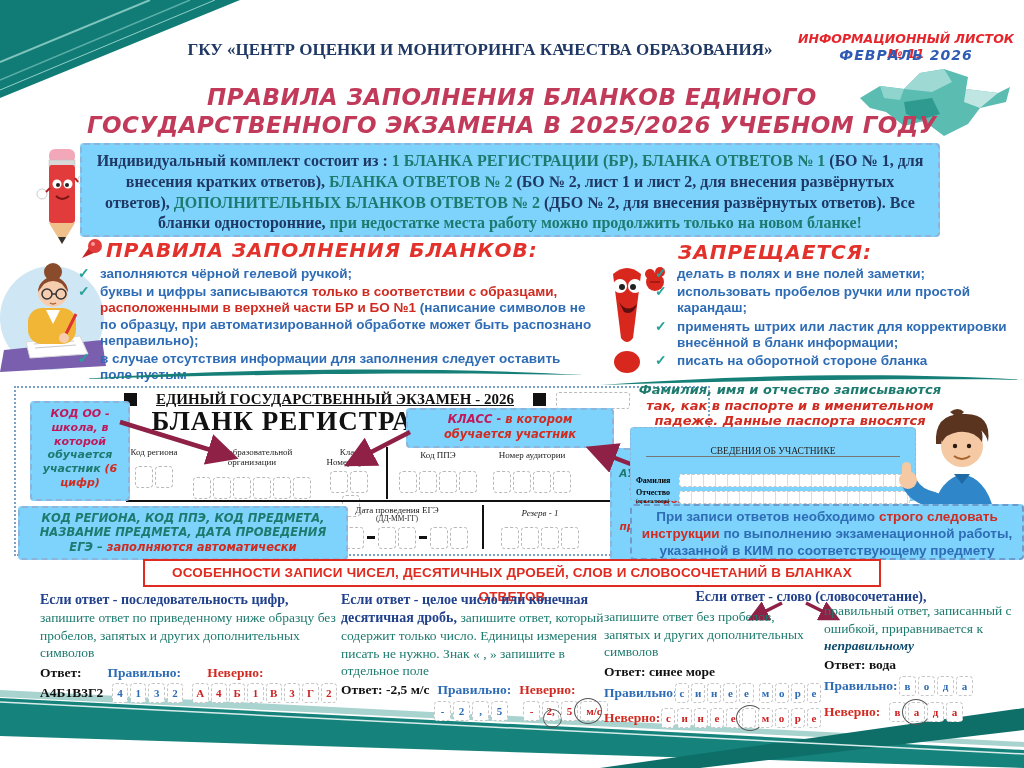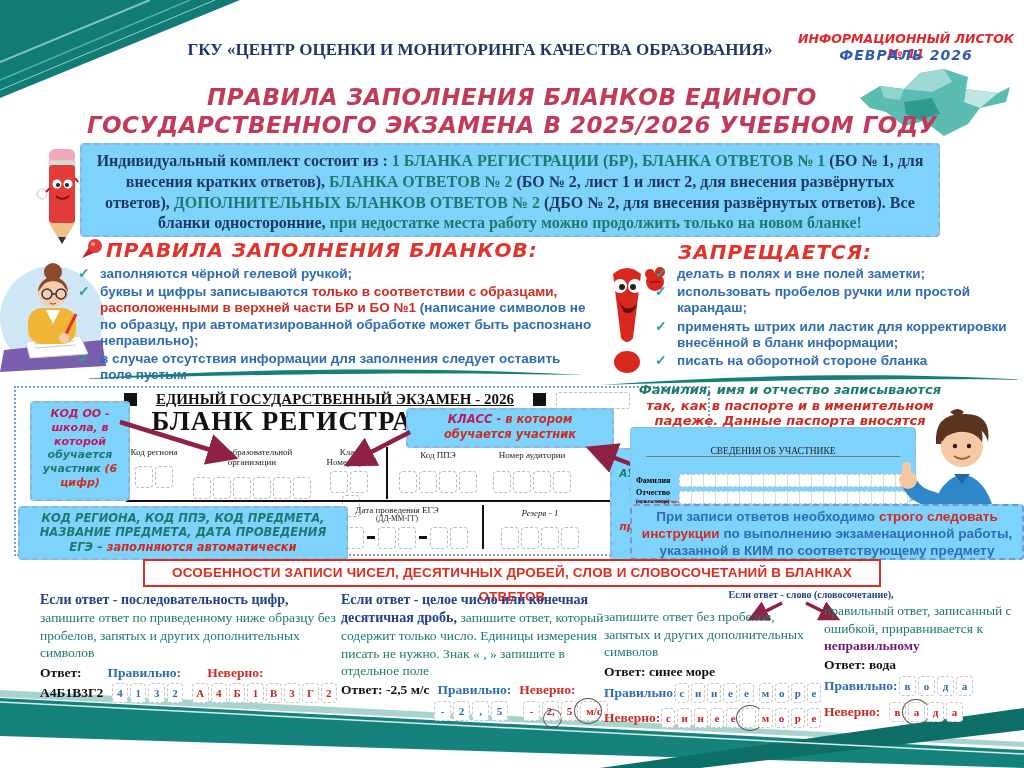--- a/index.html
+++ b/index.html
@@ -354,21 +354,21 @@
       <span class="acell blue">2</span>
       <span class="acell blue">,</span>
       <span class="acell blue">5</span>
       <span class="acell red" style="margin-left:14px;">-</span>
       <span class="acell red circled-low">2,</span>
       <span class="acell red">5</span>
       <span class="acell red wide circled">м/с</span>
     </div>
   </div>
 
-  <div class="abs serif center" style="left:608px;top:589px;width:406px;font-weight:bold;font-size:10px;color:#21418c;z-index:2;">Если ответ - слово (словосочетание),</div>
+  <div class="abs serif center" style="left:608px;top:589px;width:406px;font-weight:bold;font-size:14px;color:#21418c;z-index:2;">Если ответ - слово (словосочетание),</div>
   <svg class="abs" style="left:740px;top:601px;z-index:2;" width="110" height="22">
     <defs>
       <marker id="arr2" markerWidth="6" markerHeight="6" refX="4" refY="3" orient="auto">
         <polygon points="0,0 6,3 0,6" fill="#8e2145"></polygon>
       </marker>
     </defs>
     <line x1="42" y1="2" x2="14" y2="16" stroke="#8e2145" stroke-width="3.5" marker-end="url(#arr2)"></line>
     <line x1="66" y1="2" x2="94" y2="16" stroke="#8e2145" stroke-width="3.5" marker-end="url(#arr2)"></line>
   </svg>
 
@@ -397,21 +397,21 @@
       <span class="acell red circled"></span>
       <span class="acell red">м</span>
       <span class="acell red">о</span>
       <span class="acell red">р</span>
       <span class="acell red">е</span>
     </div>
   </div>
 
   <div class="abs" style="left:824px;top:602px;width:194px;z-index:2;">
     <div class="bodytext">
-      <span class="tteal">правильный ответ, записанный с ошибкой, приравнивается к </span><span style="font-weight:bold;color:#701a75;">неправильному</span>
+      <span class="tteal">правильный ответ, записанный с ошибкой, приравнивается к </span><span style="font-weight:bold;color:#0c4a6e;font-style:italic;">неправильному</span>
     </div>
     <div class="anslabel" style="color:#111;margin-top:2px;">Ответ: вода</div>
     <div style="display:flex;align-items:center;margin-top:3px;">
       <span class="anslabel bblue" style="width:74px;">Правильно:</span>
       <span class="acell blue">в</span>
       <span class="acell blue">о</span>
       <span class="acell blue">д</span>
       <span class="acell blue">а</span>
     </div>
     <div style="display:flex;align-items:center;margin-top:6px;">

